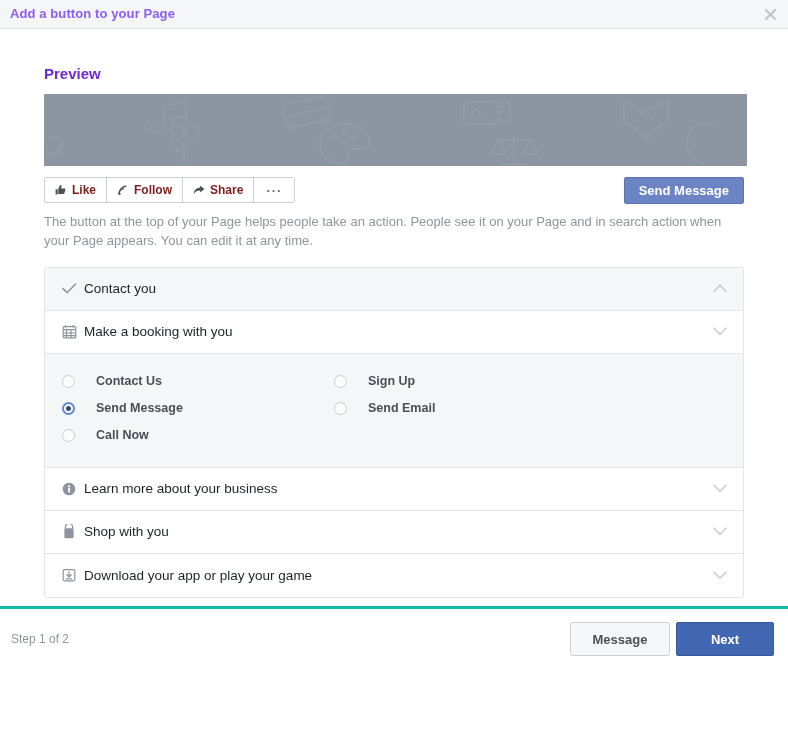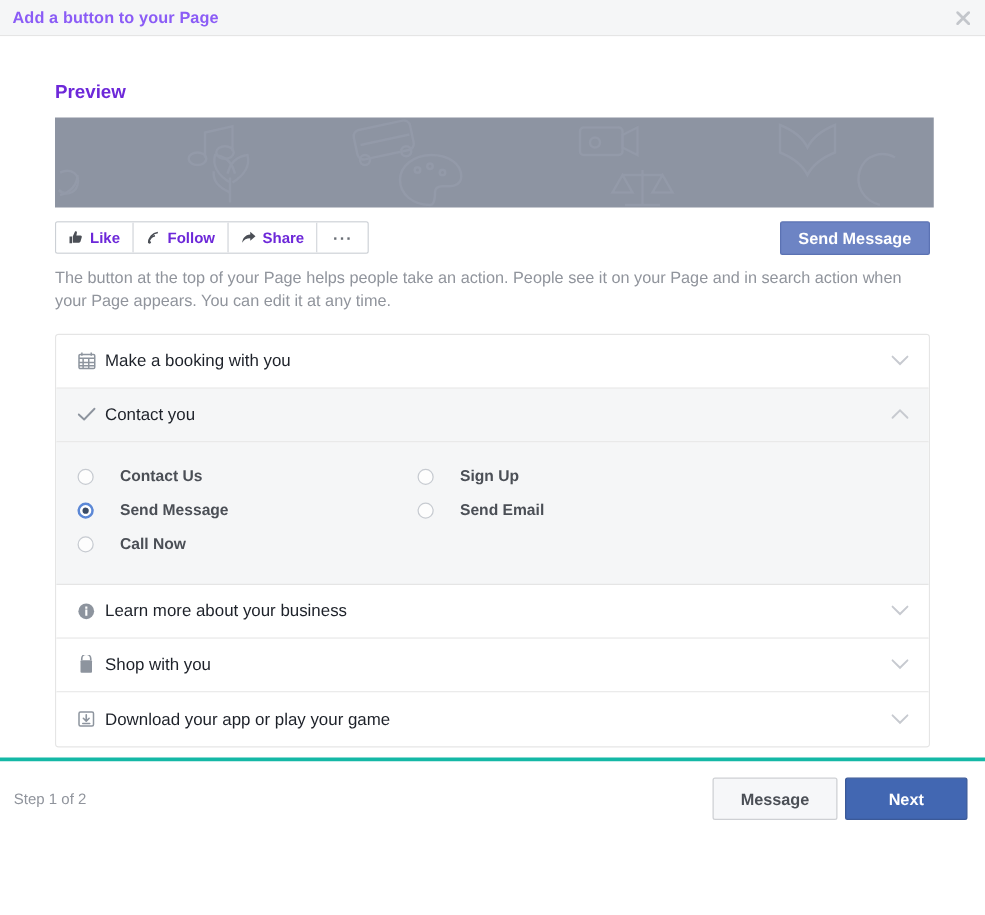--- a/index.html
+++ b/index.html
@@ -96,21 +96,21 @@
     background: #fff;
   }
   .action-btn {
     display: flex;
     align-items: center;
     gap: 5px;
     padding: 0 10px;
     height: 24px;
     font-size: 12px;
     font-weight: bold;
-    color: #6d28d9;
+    color: #7f1d1d;
     background: #fff;
     border-right: 1px solid #ccd0d5;
     cursor: pointer;
     box-sizing: border-box;
     white-space: nowrap;
   }
   .action-btn:last-child { border-right: none; }
   .action-btn .glyph {
     display: inline-flex;
     align-items: center;
@@ -388,47 +388,47 @@
       </div>
     </div>
 
     <div class="send-message-btn">Send Message</div>
   </div>
 
   <div class="step-desc">The button at the top of your Page helps people take an action. People see it on your Page and in search action when your Page appears. You can edit it at any time.</div>
 
   <div class="accordion">
 
+    <div class="acc-row expanded">
+      <span class="acc-icon">
+        <svg width="15" height="13" viewBox="0 0 15 13">
+            <path d="M1 6.6 L5.3 10.6 L13.6 2" stroke="#8d949e" stroke-width="1.5" fill="none" stroke-linecap="round" stroke-linejoin="round"></path>
+          </svg>
+      </span>
+      <span class="acc-label">Contact you</span>
+      <span class="chevron">
+        <svg width="14" height="9" viewBox="0 0 14 9">
+            <path d="M1 7.2 L7 1.3 L13 7.2" stroke="#c7cad0" stroke-width="1.6" fill="none" stroke-linecap="round"></path>
+          </svg>
+      </span>
+    </div>
+
     <div class="acc-row">
       <span class="acc-icon">
         <svg width="15" height="15" viewBox="0 0 15 15">
             <g fill="none" stroke="#8d949e" stroke-width="1.2">
               <rect x="1.2" y="2.6" width="12.6" height="11.2" rx="1"></rect>
               <path d="M1.2 5.6 h12.6 M4.5 5.6 v8 M9 5.6 v8 M1.2 9 h12.6 M1.2 11.6 h12.6 M3.5 1 v2.6 M11 1 v2.6"></path>
             </g>
           </svg>
       </span>
       <span class="acc-label">Make a booking with you</span>
       <span class="chevron">
         <svg width="14" height="9" viewBox="0 0 14 9">
             <path d="M1 1.3 L7 7.2 L13 1.3" stroke="#c7cad0" stroke-width="1.6" fill="none" stroke-linecap="round"></path>
-          </svg>
-      </span>
-    </div>
-
-    <div class="acc-row expanded">
-      <span class="acc-icon">
-        <svg width="15" height="13" viewBox="0 0 15 13">
-            <path d="M1 6.6 L5.3 10.6 L13.6 2" stroke="#8d949e" stroke-width="1.5" fill="none" stroke-linecap="round" stroke-linejoin="round"></path>
-          </svg>
-      </span>
-      <span class="acc-label">Contact you</span>
-      <span class="chevron">
-        <svg width="14" height="9" viewBox="0 0 14 9">
-            <path d="M1 7.2 L7 1.3 L13 7.2" stroke="#c7cad0" stroke-width="1.6" fill="none" stroke-linecap="round"></path>
           </svg>
       </span>
     </div>
 
     <div class="acc-panel">
       <div class="radio-grid">
 
         <div class="radio-col">
           <div class="radio-item">
             <span class="radio-mark"></span>

